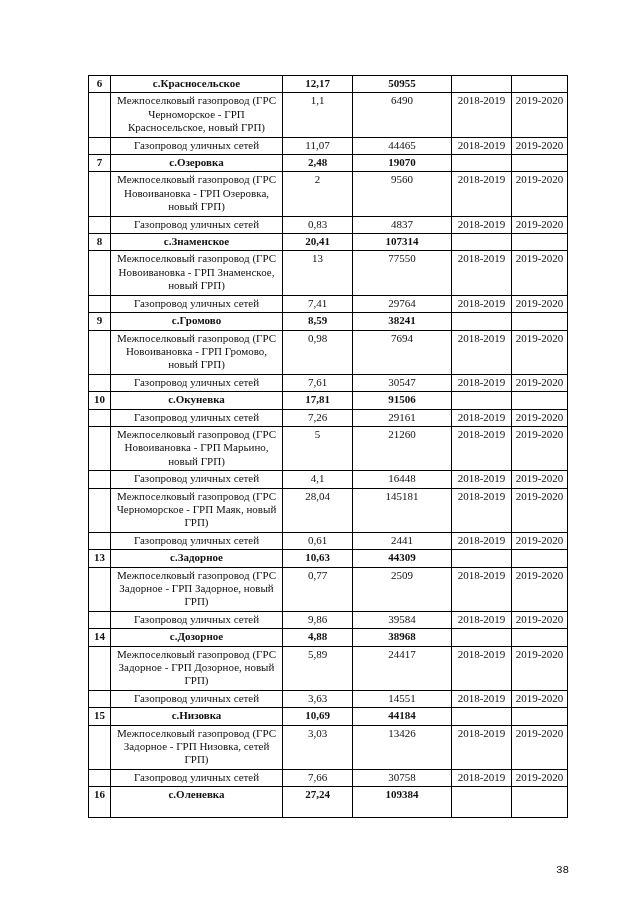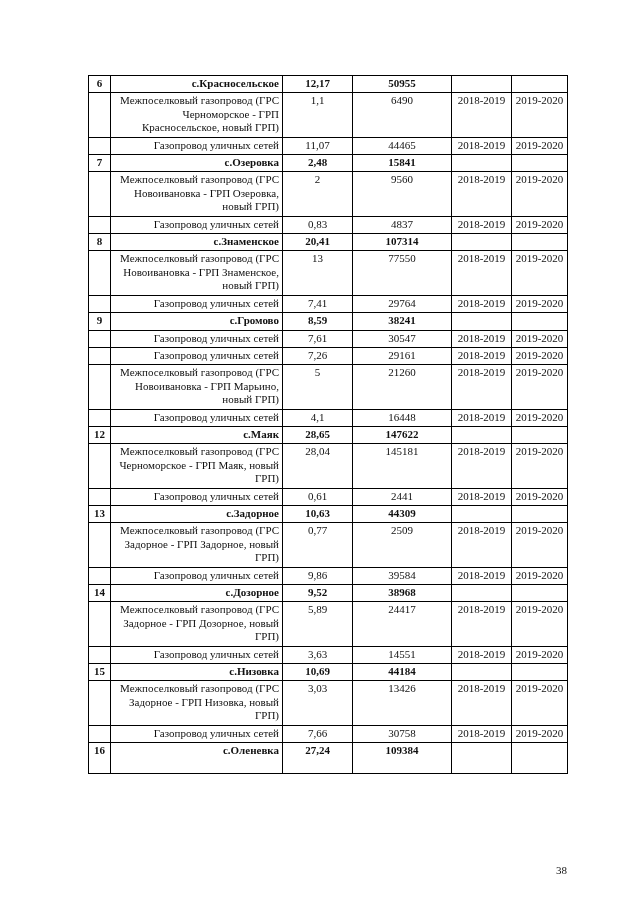--- a/index.html
+++ b/index.html
@@ -17,30 +17,30 @@
   td{
     border:1px solid #000;
     vertical-align:top;
     padding:1px 3px 2px 3px;
     font-size:11px;
     line-height:1.22;
     overflow:hidden;
   }
   tr.bold td{font-weight:bold;}
   td.c-num{text-align:center;}
-  td.c-name{text-align:right;font-family:Liberation Serif, serif;}
+  td.c-name{text-align:center;font-family:Liberation Serif, serif;}
   td.c-val{text-align:center;}
   td.c-per{text-align:center;white-space:nowrap;}
   tr.tall td{height:27px;}
   tr.spacer-top td.c-name{margin-top:24px;}
   .page-num{
     position:absolute;
     left:556px;top:864px;
     font-size:11px;
-    font-family:Liberation Serif, serif;
+    font-family:Liberation Mono, monospace;
   }
 </style>
 </head>
 <body>
 
 <div class="sheet">
 
   <div class="table-wrap">
     <table>
       <colgroup>
@@ -73,21 +73,21 @@
             <td class="c-name">Газопровод уличных сетей</td>
             <td class="c-val">11,07</td>
             <td class="c-val">44465</td>
             <td class="c-per">2018-2019</td>
             <td class="c-per">2019-2020</td>
           </tr>
           <tr class="bold">
             <td class="c-num">7</td>
             <td class="c-name">с.Озеровка</td>
             <td class="c-val">2,48</td>
-            <td class="c-val">15841</td>
+            <td class="c-val">19070</td>
             <td class="c-per"></td>
             <td class="c-per"></td>
           </tr>
           <tr>
             <td class="c-num"></td>
             <td class="c-name">Межпоселковый газопровод (ГРС Новоивановка - ГРП Озеровка, новый ГРП)</td>
             <td class="c-val">2</td>
             <td class="c-val">9560</td>
             <td class="c-per">2018-2019</td>
             <td class="c-per">2019-2020</td>
@@ -127,25 +127,41 @@
           <tr class="bold">
             <td class="c-num">9</td>
             <td class="c-name">с.Громово</td>
             <td class="c-val">8,59</td>
             <td class="c-val">38241</td>
             <td class="c-per"></td>
             <td class="c-per"></td>
           </tr>
           <tr>
             <td class="c-num"></td>
+            <td class="c-name">Межпоселковый газопровод (ГРС Новоивановка - ГРП Громово, новый ГРП)</td>
+            <td class="c-val">0,98</td>
+            <td class="c-val">7694</td>
+            <td class="c-per">2018-2019</td>
+            <td class="c-per">2019-2020</td>
+          </tr>
+          <tr>
+            <td class="c-num"></td>
             <td class="c-name">Газопровод уличных сетей</td>
             <td class="c-val">7,61</td>
             <td class="c-val">30547</td>
             <td class="c-per">2018-2019</td>
             <td class="c-per">2019-2020</td>
+          </tr>
+          <tr class="bold">
+            <td class="c-num">10</td>
+            <td class="c-name">с.Окуневка</td>
+            <td class="c-val">17,81</td>
+            <td class="c-val">91506</td>
+            <td class="c-per"></td>
+            <td class="c-per"></td>
           </tr>
           <tr>
             <td class="c-num"></td>
             <td class="c-name">Газопровод уличных сетей</td>
             <td class="c-val">7,26</td>
             <td class="c-val">29161</td>
             <td class="c-per">2018-2019</td>
             <td class="c-per">2019-2020</td>
           </tr>
           <tr>
@@ -156,28 +172,20 @@
             <td class="c-per">2018-2019</td>
             <td class="c-per">2019-2020</td>
           </tr>
           <tr>
             <td class="c-num"></td>
             <td class="c-name">Газопровод уличных сетей</td>
             <td class="c-val">4,1</td>
             <td class="c-val">16448</td>
             <td class="c-per">2018-2019</td>
             <td class="c-per">2019-2020</td>
-          </tr>
-          <tr class="bold">
-            <td class="c-num">12</td>
-            <td class="c-name">с.Маяк</td>
-            <td class="c-val">28,65</td>
-            <td class="c-val">147622</td>
-            <td class="c-per"></td>
-            <td class="c-per"></td>
           </tr>
           <tr>
             <td class="c-num"></td>
             <td class="c-name">Межпоселковый газопровод (ГРС Черноморское - ГРП Маяк, новый ГРП)</td>
             <td class="c-val">28,04</td>
             <td class="c-val">145181</td>
             <td class="c-per">2018-2019</td>
             <td class="c-per">2019-2020</td>
           </tr>
           <tr>
@@ -208,21 +216,21 @@
             <td class="c-num"></td>
             <td class="c-name">Газопровод уличных сетей</td>
             <td class="c-val">9,86</td>
             <td class="c-val">39584</td>
             <td class="c-per">2018-2019</td>
             <td class="c-per">2019-2020</td>
           </tr>
           <tr class="bold">
             <td class="c-num">14</td>
             <td class="c-name">с.Дозорное</td>
-            <td class="c-val">9,52</td>
+            <td class="c-val">4,88</td>
             <td class="c-val">38968</td>
             <td class="c-per"></td>
             <td class="c-per"></td>
           </tr>
           <tr class="spacer-top">
             <td class="c-num"></td>
             <td class="c-name">Межпоселковый газопровод (ГРС Задорное - ГРП Дозорное, новый ГРП)</td>
             <td class="c-val">5,89</td>
             <td class="c-val">24417</td>
             <td class="c-per">2018-2019</td>
@@ -239,21 +247,21 @@
           <tr class="bold">
             <td class="c-num">15</td>
             <td class="c-name">с.Низовка</td>
             <td class="c-val">10,69</td>
             <td class="c-val">44184</td>
             <td class="c-per"></td>
             <td class="c-per"></td>
           </tr>
           <tr class="spacer-top">
             <td class="c-num"></td>
-            <td class="c-name">Межпоселковый газопровод (ГРС Задорное - ГРП Низовка, новый ГРП)</td>
+            <td class="c-name">Межпоселковый газопровод (ГРС Задорное - ГРП Низовка, сетей ГРП)</td>
             <td class="c-val">3,03</td>
             <td class="c-val">13426</td>
             <td class="c-per">2018-2019</td>
             <td class="c-per">2019-2020</td>
           </tr>
           <tr>
             <td class="c-num"></td>
             <td class="c-name">Газопровод уличных сетей</td>
             <td class="c-val">7,66</td>
             <td class="c-val">30758</td>

